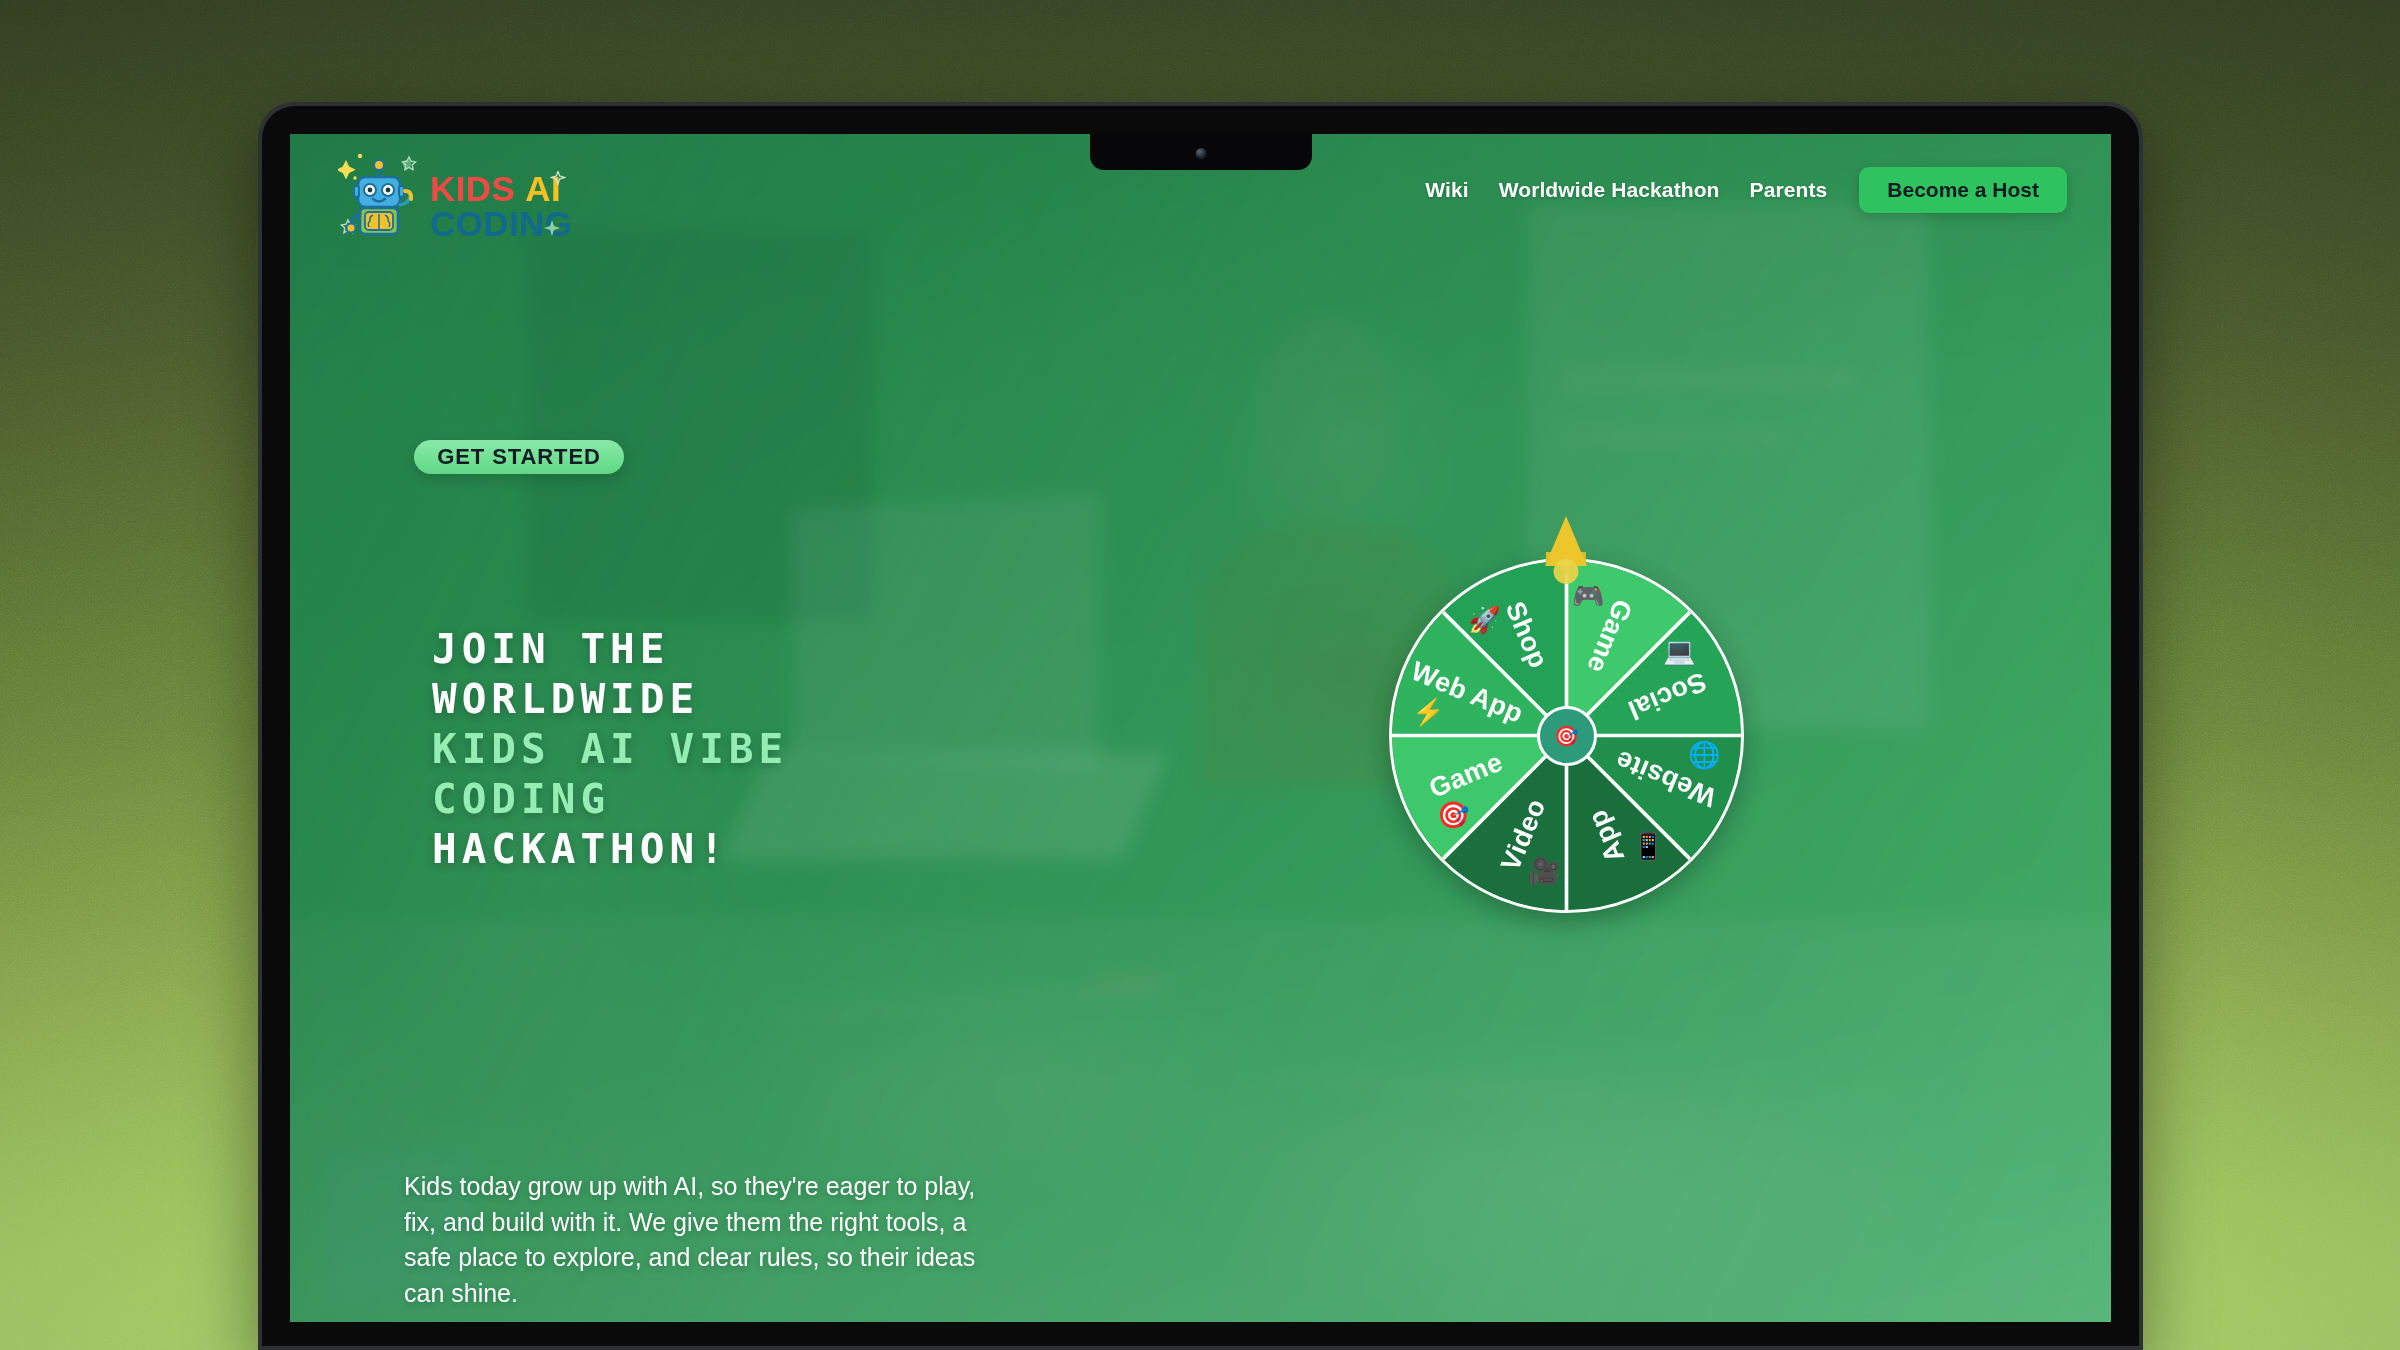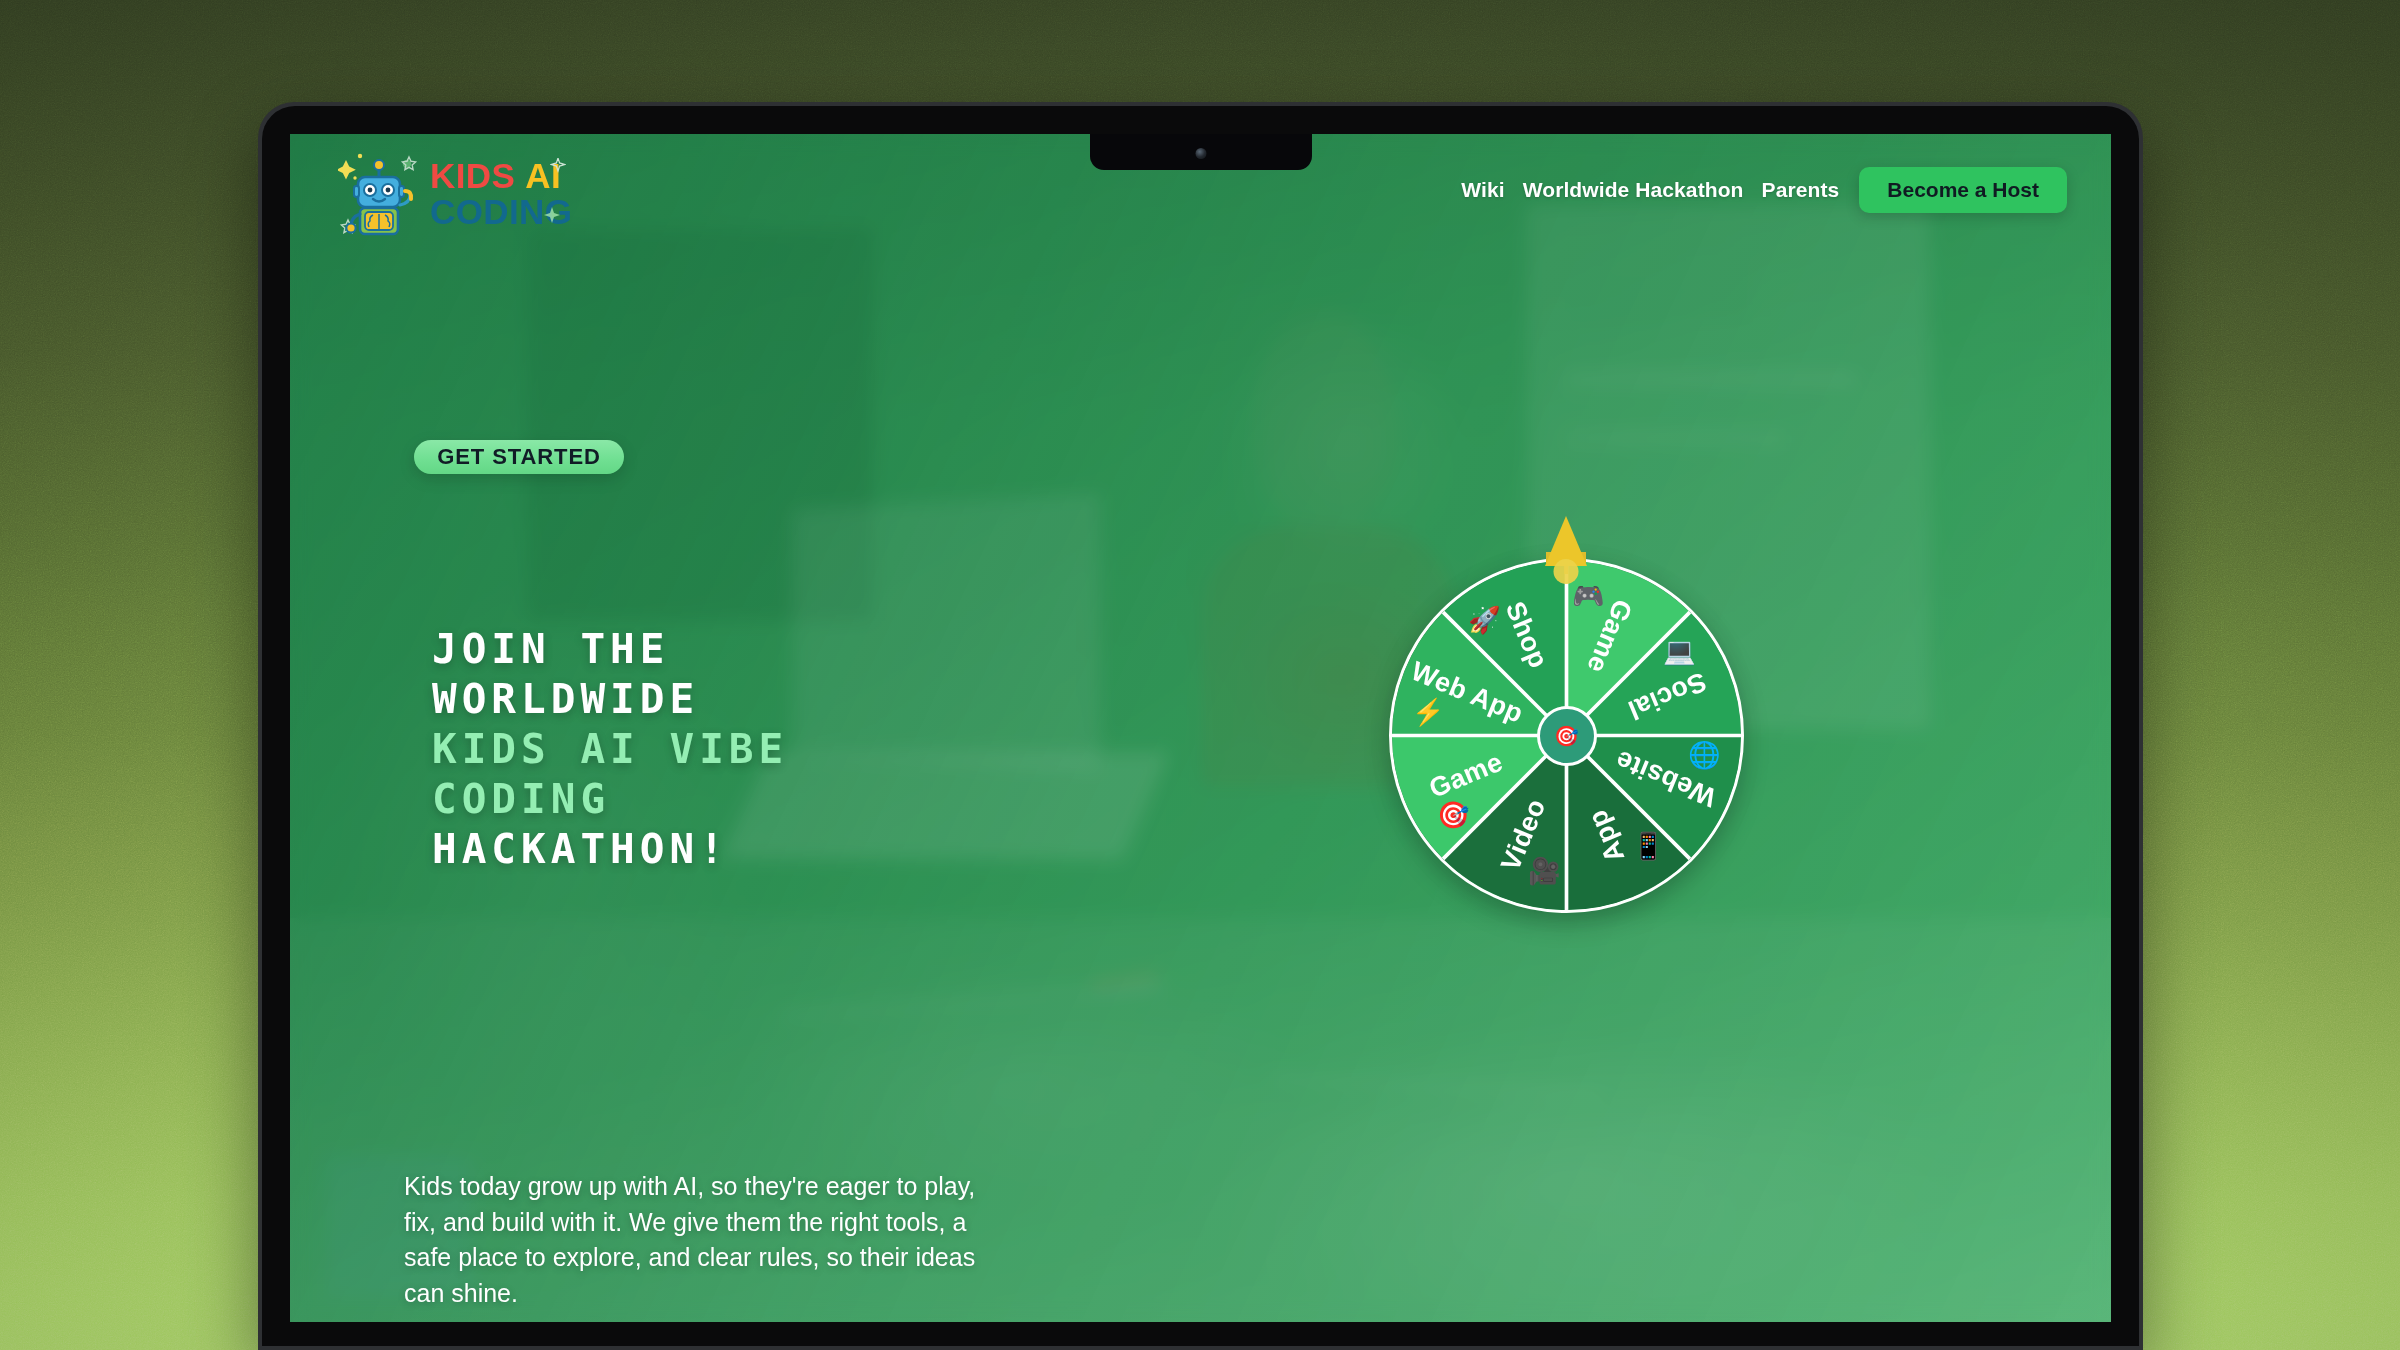--- a/index.html
+++ b/index.html
@@ -154,39 +154,39 @@
     height: 112px;
     display: flex;
     align-items: center;
     z-index: 30;
   }
   #logo {
     position: absolute;
     left: 48px;
     top: 14px;
     display: flex;
-    align-items: center;
+    align-items: flex-end;
     gap: 10px;
   }
   #robot { position: relative; width: 82px; height: 92px; }
   #logo-words { position: relative; display: flex; flex-direction: column; line-height: .92; }
   #lw1 { font-size: 35px; font-weight: 800; letter-spacing: .4px; white-space: nowrap; }
   #lw1 .kids { color: #ef4a43; }
   #lw1 .ai { color: #f8c122; margin-left: 10px; }
   #lw2 { font-size: 35px; font-weight: 800; color: #12698e; letter-spacing: .4px; margin-top: 3px; }
   .lstar { position: absolute; color: #f2dd55; pointer-events: none; }
 
   #nav {
     position: absolute;
     right: 44px;
     top: 0;
     height: 112px;
     display: flex;
     align-items: center;
-    gap: 18px;
+    gap: 30px;
   }
   .navlink {
     color: #ffffff;
     font-size: 21px;
     font-weight: 700;
     letter-spacing: .1px;
     white-space: nowrap;
     text-shadow: 0 1px 3px rgba(0,0,0,.22);
   }
   #host-btn {

